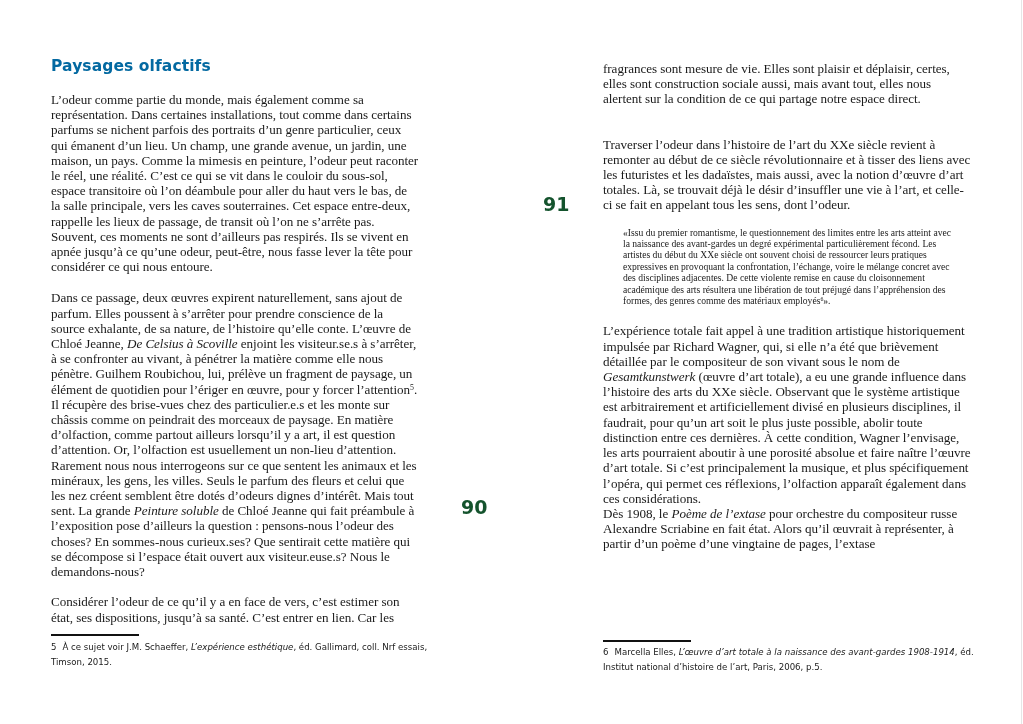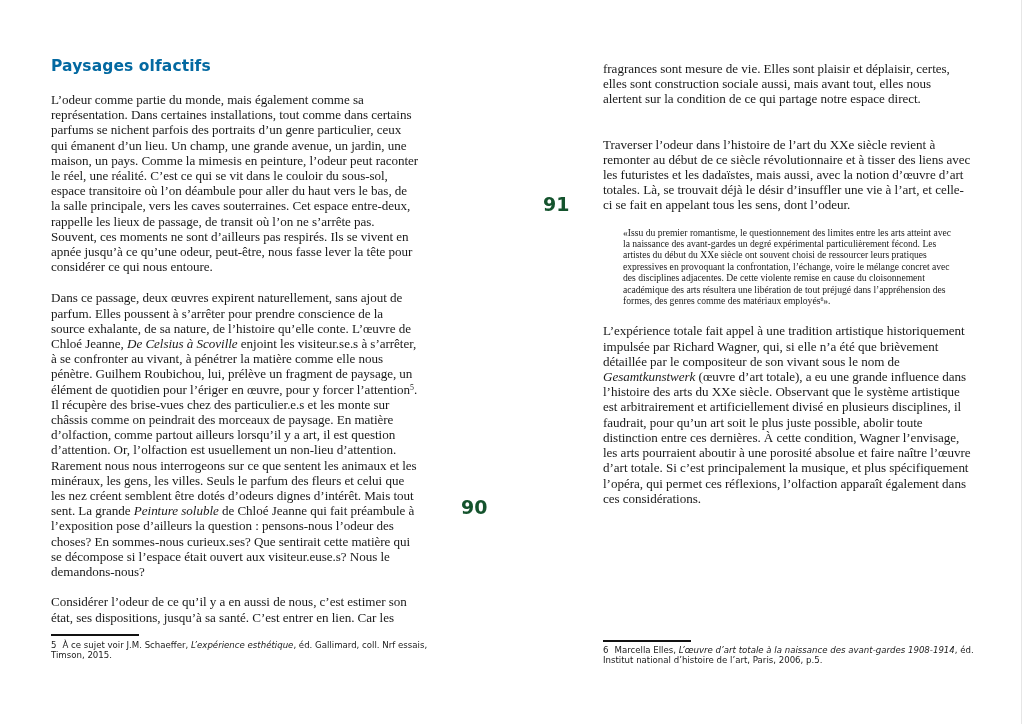--- a/index.html
+++ b/index.html
@@ -41,21 +41,21 @@
     }
     .page-right .p2 { }
 
     em { font-style: italic; }
     sup { font-size: 0.6em; vertical-align: 0.55em; line-height: 0; }
 
     .footnote-rule { position: absolute; width: 88px; height: 1.5px; background: #111; }
     .footnote {
       position: absolute; width: 380px;
       font-family: "DejaVu Sans", "Liberation Sans", sans-serif;
-      font-size: 8.6px; line-height: 10px; color: #1a1a1a;
+      font-size: 8.6px; line-height: 15px; color: #1a1a1a;
     }
     .page-left .footnote-rule { left: 51px; top: 634px; }
     .page-left .footnote { left: 51px; top: 640px; }
     .page-right .footnote-rule { left: 92px; top: 640px; }
     .page-right .footnote { left: 92px; top: 645px; }
     .fn-num { margin-right: 6px; }
 
     .page-number {
       position: absolute;
       font-family: "DejaVu Sans", "Liberation Sans", sans-serif;
@@ -68,31 +68,32 @@
 <body>
 
 <div class="spread">
   <div class="edge-line"></div>
 
   <section class="page page-left">
     <div class="col">
       <h2 class="section-title">Paysages olfactifs</h2>
       <p class="body p1">L’odeur comme partie du monde, mais également comme sa représentation. Dans certaines installations, tout comme dans certains parfums se nichent parfois des portraits d’un genre particulier, ceux qui émanent d’un lieu. Un champ, une grande avenue, un jardin, une maison, un pays. Comme la mimesis en peinture, l’odeur peut raconter le réel, une réalité. C’est ce qui se vit dans le couloir du sous-sol, espace transitoire où l’on déambule pour aller du haut vers le bas, de la salle principale, vers les caves souterraines. Cet espace entre-deux, rappelle les lieux de passage, de transit où l’on ne s’arrête pas. Souvent, ces moments ne sont d’ailleurs pas respirés. Ils se vivent en apnée jusqu’à ce qu’une odeur, peut-être, nous fasse lever la tête pour considérer ce qui nous entoure.</p>
       <p class="body p2"><span>Dans ce passage, deux œuvres expirent naturellement, sans ajout de parfum. Elles poussent à s’arrêter pour prendre conscience de la source exhalante, de sa nature, de l’histoire qu’elle conte. L’œuvre de Chloé Jeanne, </span><em>De Celsius à Scoville</em><span> enjoint les visiteur.se.s à s’arrêter, à se confronter au vivant, à pénétrer la matière comme elle nous pénètre. Guilhem Roubichou, lui, prélève un fragment de paysage, un élément de quotidien pour l’ériger en œuvre, pour y forcer l’attention</span><sup>5</sup><span>. Il récupère des brise-vues chez des particulier.e.s et les monte sur châssis comme on peindrait des morceaux de paysage. En matière d’olfaction, comme partout ailleurs lorsqu’il y a art, il est question d’attention. Or, l’olfaction est usuellement un non-lieu d’attention. Rarement nous nous interrogeons sur ce que sentent les animaux et les minéraux, les gens, les villes. Seuls le parfum des fleurs et celui que les nez créent semblent être dotés d’odeurs dignes d’intérêt. Mais tout sent. La grande </span><em>Peinture soluble</em><span> de Chloé Jeanne qui fait préambule à l’exposition pose d’ailleurs la question : pensons-nous l’odeur des choses? En sommes-nous curieux.ses? Que sentirait cette matière qui se décompose si l’espace était ouvert aux visiteur.euse.s? Nous le demandons-nous?</span></p>
-      <p class="body p3">Considérer l’odeur de ce qu’il y a en aussi de nous, c’est estimer son état, ses dispositions, jusqu’à sa santé. C’est entrer en lien. Car les</p>
+      <p class="body p3">Considérer l’odeur de ce qu’il y a en face de vers, c’est estimer son état, ses dispositions, jusqu’à sa santé. C’est entrer en lien. Car les</p>
     </div>
     <div class="footnote-rule"></div>
     <div class="footnote"><span class="fn-num">5</span><span>À ce sujet voir J.M. Schaeffer, </span><em>L’expérience esthétique</em><span>, éd. Gallimard, coll. Nrf essais, Timson, 2015.</span></div>
     <div class="page-number">90</div>
   </section>
 
   <section class="page page-right">
     <div class="page-number">91</div>
     <div class="col">
       <p class="body p0">fragrances sont mesure de vie. Elles sont plaisir et déplaisir, certes, elles sont construction sociale aussi, mais avant tout, elles nous alertent sur la condition de ce qui partage notre espace direct.</p>
       <p class="body p1">Traverser l’odeur dans l’histoire de l’art du XXe siècle revient à remonter au début de ce siècle révolutionnaire et à tisser des liens avec les futuristes et les dadaïstes, mais aussi, avec la notion d’œuvre d’art totales. Là, se trouvait déjà le désir d’insuffler une vie à l’art, et celle-ci se fait en appelant tous les sens, dont l’odeur.</p>
       <blockquote class="quote"><span>«Issu du premier romantisme, le questionnement des limites entre les arts atteint avec la naissance des avant-gardes un degré expérimental particulièrement fécond. Les artistes du début du XXe siècle ont souvent choisi de ressourcer leurs pratiques expressives en provoquant la confrontation, l’échange, voire le mélange concret avec des disciplines adjacentes. De cette violente remise en cause du cloisonnement académique des arts résultera une libération de tout préjugé dans l’appréhension des formes, des genres comme des matériaux employés</span><sup>6</sup><span>».</span></blockquote>
       <p class="body p2"><span>L’expérience totale fait appel à une tradition artistique historiquement impulsée par Richard Wagner, qui, si elle n’a été que brièvement détaillée par le compositeur de son vivant sous le nom de </span><em>Gesamtkunstwerk</em><span> (œuvre d’art totale), a eu une grande influence dans l’histoire des arts du XXe siècle. Observant que le système artistique est arbitrairement et artificiellement divisé en plusieurs disciplines, il faudrait, pour qu’un art soit le plus juste possible, abolir toute distinction entre ces dernières. À cette condition, Wagner l’envisage, les arts pourraient aboutir à une porosité absolue et faire naître l’œuvre d’art totale. Si c’est principalement la musique, et plus spécifiquement l’opéra, qui permet ces réflexions, l’olfaction apparaît également dans ces considérations.</span></p>
+      <p class="body p3"><span>Dès 1908, le </span><em>Poème de l’extase</em><span> pour orchestre du compositeur russe Alexandre Scriabine en fait état. Alors qu’il œuvrait à représenter, à partir d’un poème d’une vingtaine de pages, l’extase</span></p>
     </div>
     <div class="footnote-rule"></div>
     <div class="footnote"><span class="fn-num">6</span><span>Marcella Elles, </span><em>L’œuvre d’art totale à la naissance des avant-gardes 1908-1914</em><span>, éd. Institut national d’histoire de l’art, Paris, 2006, p.5.</span></div>
   </section>
 </div>
 
 </body></html>

